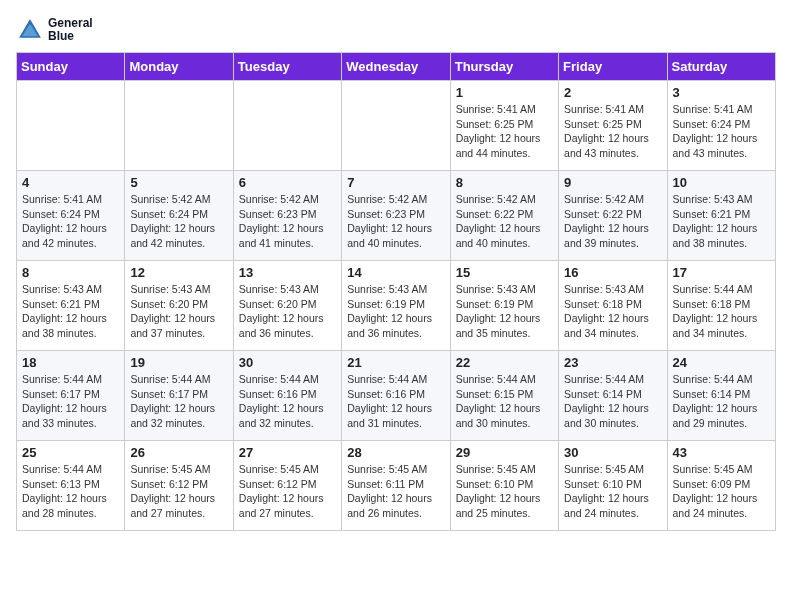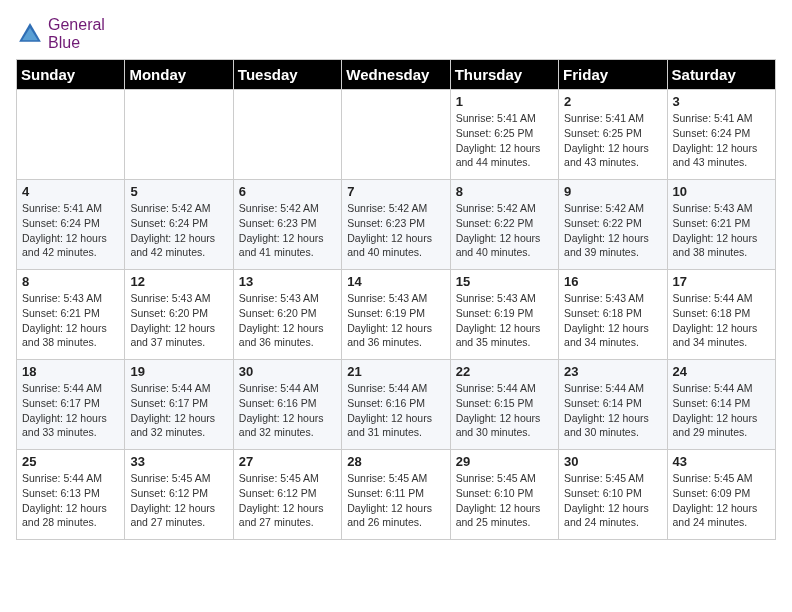--- a/index.html
+++ b/index.html
@@ -15,23 +15,23 @@
       justify-content: space-between;
       align-items: flex-start;
       margin-bottom: 8px;
     }
     .logo {
       display: flex;
       align-items: center;
       gap: 4px;
     }
     .logo-text {
-      font-size: 16px;
-      font-weight: normal;
-      color: #701a75;
+      font-size: 12px;
+      font-weight: bold;
+      color: #0f172a;
       line-height: 1.1;
     }
     .logo-text span {
       display: block;
     }
     .logo-icon {
       width: 28px;
       height: 28px;
     }
     .title-block {
@@ -45,26 +45,26 @@
     .location {
       font-size: 16px;
       color: #333;
     }
     .calendar {
       width: 100%;
       border-collapse: collapse;
       font-size: 11px;
     }
     .calendar th {
-      background: #000000;
+      background: #6d28d9;
       color: #fff;
       padding: 6px 4px;
       text-align: left;
       border: 1px solid #ccc;
-      font-size: 15px;
+      font-size: 13px;
     }
     .calendar td {
       border: 1px solid #ccc;
       vertical-align: top;
       padding: 4px 5px;
       height: 90px;
       width: calc(100% / 7);
       background: #fff;
     }
     .calendar tr:nth-child(even) td {
@@ -221,21 +221,21 @@
           <div class="day-num">24</div>
           <div class="day-info">Sunrise: 5:44 AM<br>Sunset: 6:14 PM<br>Daylight: 12 hours<br>and 29 minutes.</div>
         </td>
       </tr>
       <tr>
         <td>
           <div class="day-num">25</div>
           <div class="day-info">Sunrise: 5:44 AM<br>Sunset: 6:13 PM<br>Daylight: 12 hours<br>and 28 minutes.</div>
         </td>
         <td>
-          <div class="day-num">33</div>
+          <div class="day-num">26</div>
           <div class="day-info">Sunrise: 5:45 AM<br>Sunset: 6:12 PM<br>Daylight: 12 hours<br>and 27 minutes.</div>
         </td>
         <td>
           <div class="day-num">27</div>
           <div class="day-info">Sunrise: 5:45 AM<br>Sunset: 6:12 PM<br>Daylight: 12 hours<br>and 27 minutes.</div>
         </td>
         <td>
           <div class="day-num">28</div>
           <div class="day-info">Sunrise: 5:45 AM<br>Sunset: 6:11 PM<br>Daylight: 12 hours<br>and 26 minutes.</div>
         </td>

